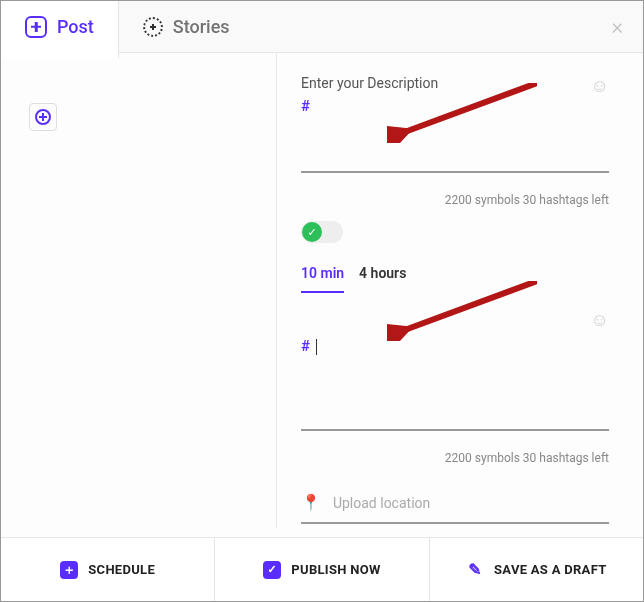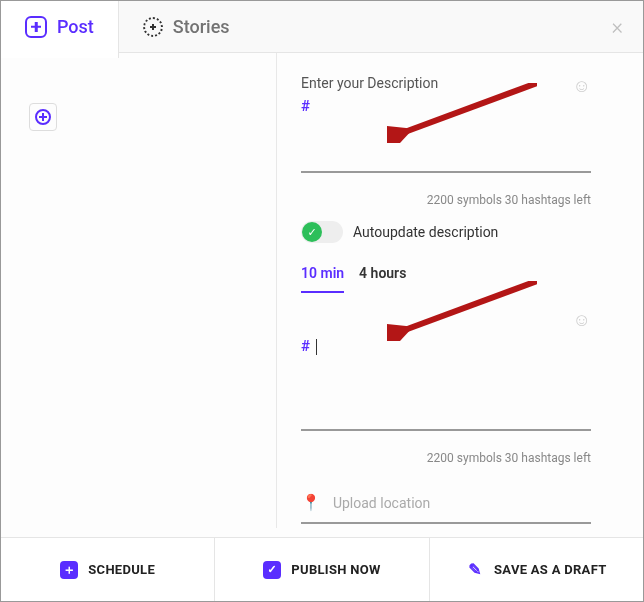--- a/index.html
+++ b/index.html
@@ -30,21 +30,21 @@
   .upload-plus:before,.upload-plus:after{content:"";position:absolute;background:#5a2dff;}
   .upload-plus:before{left:4px;right:4px;top:50%;height:2px;transform:translateY(-50%);}
   .upload-plus:after{top:4px;bottom:4px;left:50%;width:2px;transform:translateX(-50%);}
   .upload-text{font-size:13px;}
   .add-more{margin-top:30px;width:28px;height:28px;border:1px solid #ddd;border-radius:4px;display:flex;align-items:center;justify-content:center;}
   .add-more-plus{width:16px;height:16px;border:2px solid #5a2dff;border-radius:50%;position:relative;}
   .add-more-plus:before,.add-more-plus:after{content:"";position:absolute;background:#5a2dff;}
   .add-more-plus:before{left:2px;right:2px;top:50%;height:2px;transform:translateY(-50%);}
   .add-more-plus:after{top:2px;bottom:2px;left:50%;width:2px;transform:translateX(-50%);}
 
-  .right{flex:1;padding:22px 52px 10px 24px;overflow:hidden;position:relative;}
+  .right{flex:1;padding:22px 34px 10px 24px;overflow:hidden;position:relative;}
   .field-label{font-size:14px;color:#555;}
   .smile{color:#cfcfcf;font-size:18px;float:right;}
   .textarea-block{margin-top:6px;}
   .hash{color:#5a2dff;font-weight:600;font-size:15px;}
   .caret{display:inline-block;width:1px;height:16px;background:#333;vertical-align:middle;margin-left:6px;}
   .underline{border-bottom:2px solid #999;margin-top:56px;}
   .counter{font-size:12px;color:#888;text-align:right;margin-top:20px;}
 
   .toggle-row{display:flex;align-items:center;gap:10px;margin-top:14px;}
   .toggle{width:42px;height:22px;background:#eee;border-radius:11px;position:relative;cursor:pointer;}
@@ -120,21 +120,20 @@
       <div class="textarea-block">
         <span class="hash">#</span>
         <div class="underline"></div>
       </div>
       <div class="counter">2200 symbols 30 hashtags left</div>
 
       <div class="toggle-row">
         <div class="toggle">
           <div class="knob"></div>
         </div>
-        <span class="toggle-label">Autoupdate description</span>
       </div>
 
       <div class="subtabs">
         <div class="subtab active">10 min</div>
         <div class="subtab">4 hours</div>
       </div>
 
       <div class="block2">
         <span class="smile" style="float:right;">☺</span>
         <div style="clear:both;height:6px;"></div>

